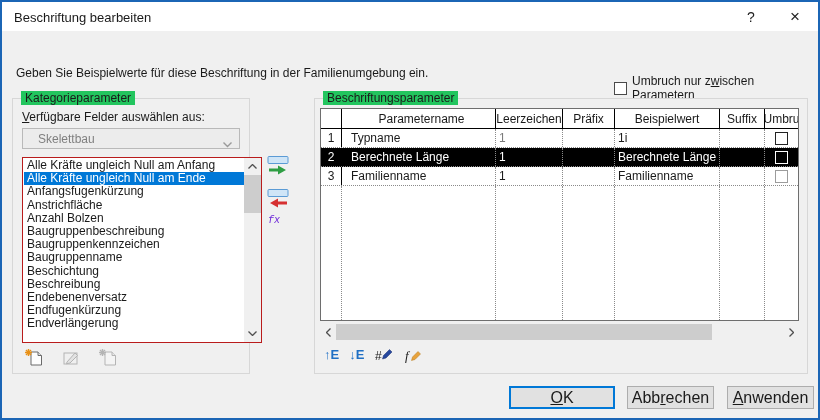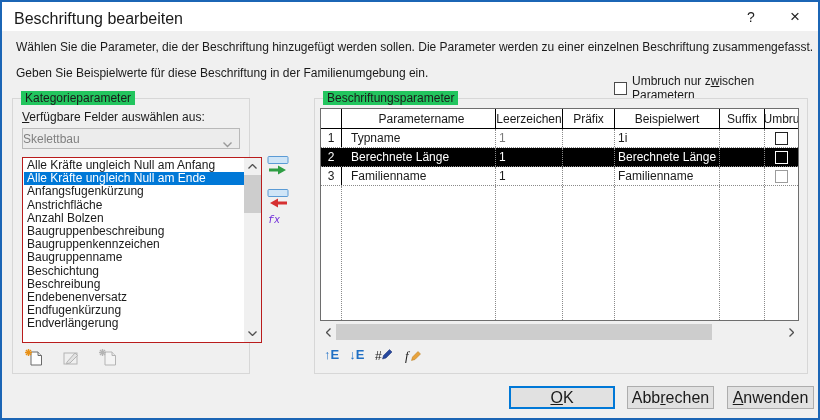--- a/index.html
+++ b/index.html
@@ -1,41 +1,41 @@
 <!DOCTYPE html>
 <html><head>
 <meta charset="utf-8">
 <style>
   * { margin:0; padding:0; box-sizing:border-box; }
   html,body { width:820px; height:420px; font-family:"Liberation Sans", sans-serif; font-size:12px; color:#1a1a1a; }
   .dialog { position:relative; width:820px; height:420px; background:#f0f0f0; border:2px solid #1b65b5; overflow:hidden; }
 
   
   .titlebar { position:absolute; left:0; top:0; right:0; height:29px; background:#ffffff; }
-  .title-text { position:absolute; left:12px; top:8px; font-size:16px; }
+  .title-text { position:absolute; left:12px; top:8px; font-size:13px; }
   .tb-btn { position:absolute; top:0; height:29px; display:flex; align-items:center; justify-content:center; color:#222; cursor:default; }
   .help-btn { right:52px; width:30px; font-size:14px; }
   .close-btn { right:6px; width:34px; font-size:17px; font-weight:400; }
 
   
   .intro1 { position:absolute; left:14px; top:38px; }
   .intro2 { position:absolute; left:14px; top:64px; }
   .wrap-opt { position:absolute; left:612px; top:72px; display:flex; align-items:center; gap:5px; }
   .cbx { width:13px; height:13px; background:#fff; border:1px solid #4a4a4a; flex:0 0 auto; }
   .ac { text-decoration:underline; }
 
   
   .groupbox { position:absolute; border:1px solid #d7d7d7; }
   .gb-left { left:10px; top:96px; width:238px; height:276px; }
   .gb-right { left:312px; top:96px; width:494px; height:276px; }
   .gb-label { position:absolute; top:-8px; left:8px; background:#22c55e; padding:0 4px; white-space:nowrap; }
 
   
   .fields-label { position:absolute; left:20px; top:108px; }
-  .combo { position:absolute; left:20px; top:126px; width:218px; height:21px; background:#ececec; border:1px solid #b9b9b9; color:#7f7f7f; display:flex; align-items:center; padding-left:0; }
+  .combo { position:absolute; left:20px; top:126px; width:218px; height:21px; background:#ececec; border:1px solid #b9b9b9; color:#7f7f7f; display:flex; align-items:center; padding-left:15px; }
   .combo-chevron { position:absolute; right:7px; top:8px; }
   .paramlist { position:absolute; left:20px; top:155px; width:240px; height:186px; background:#fff; border:1px solid #b91c1c; overflow:hidden; }
   .list-items { position:absolute; left:1px; top:1px; right:17px; }
   .li { height:13.2px; line-height:13px; padding-left:3px; white-space:nowrap; overflow:hidden; }
   .li.selected { background:#0078d7; color:#fff; }
   .vscroll { position:absolute; right:0; top:0; bottom:0; width:17px; background:#f0f0f0; }
   .vs-up,.vs-down { position:absolute; left:0; width:17px; height:17px; display:flex; align-items:center; justify-content:center; }
   .vs-up { top:0; } .vs-down { bottom:0; }
   .vs-thumb { position:absolute; left:0; top:17px; width:17px; height:38px; background:#cdcdcd; }
 
@@ -91,21 +91,20 @@
   <div class="titlebar">
     <div class="title-text">Beschriftung bearbeiten</div>
     <div class="tb-btn help-btn">
         <span>?</span>
       </div>
     <div class="tb-btn close-btn">
         <span>×</span>
       </div>
   </div>
 
-  <div class="intro1">Wählen Sie die Parameter, die der Beschriftung hinzugefügt werden sollen. Die Parameter werden zu einer einzelnen Beschriftung zusammengefasst.</div>
   <div class="intro2">Geben Sie Beispielwerte für diese Beschriftung in der Familienumgebung ein.</div>
 
   <div class="wrap-opt">
     <span class="cbx"></span>
     <span><span>Umbruch nur z</span><span class="ac">w</span><span>ischen Parametern</span></span>
   </div>
 
   <div class="groupbox gb-left">
     <span class="gb-label">Kategorieparameter</span>
   </div>

